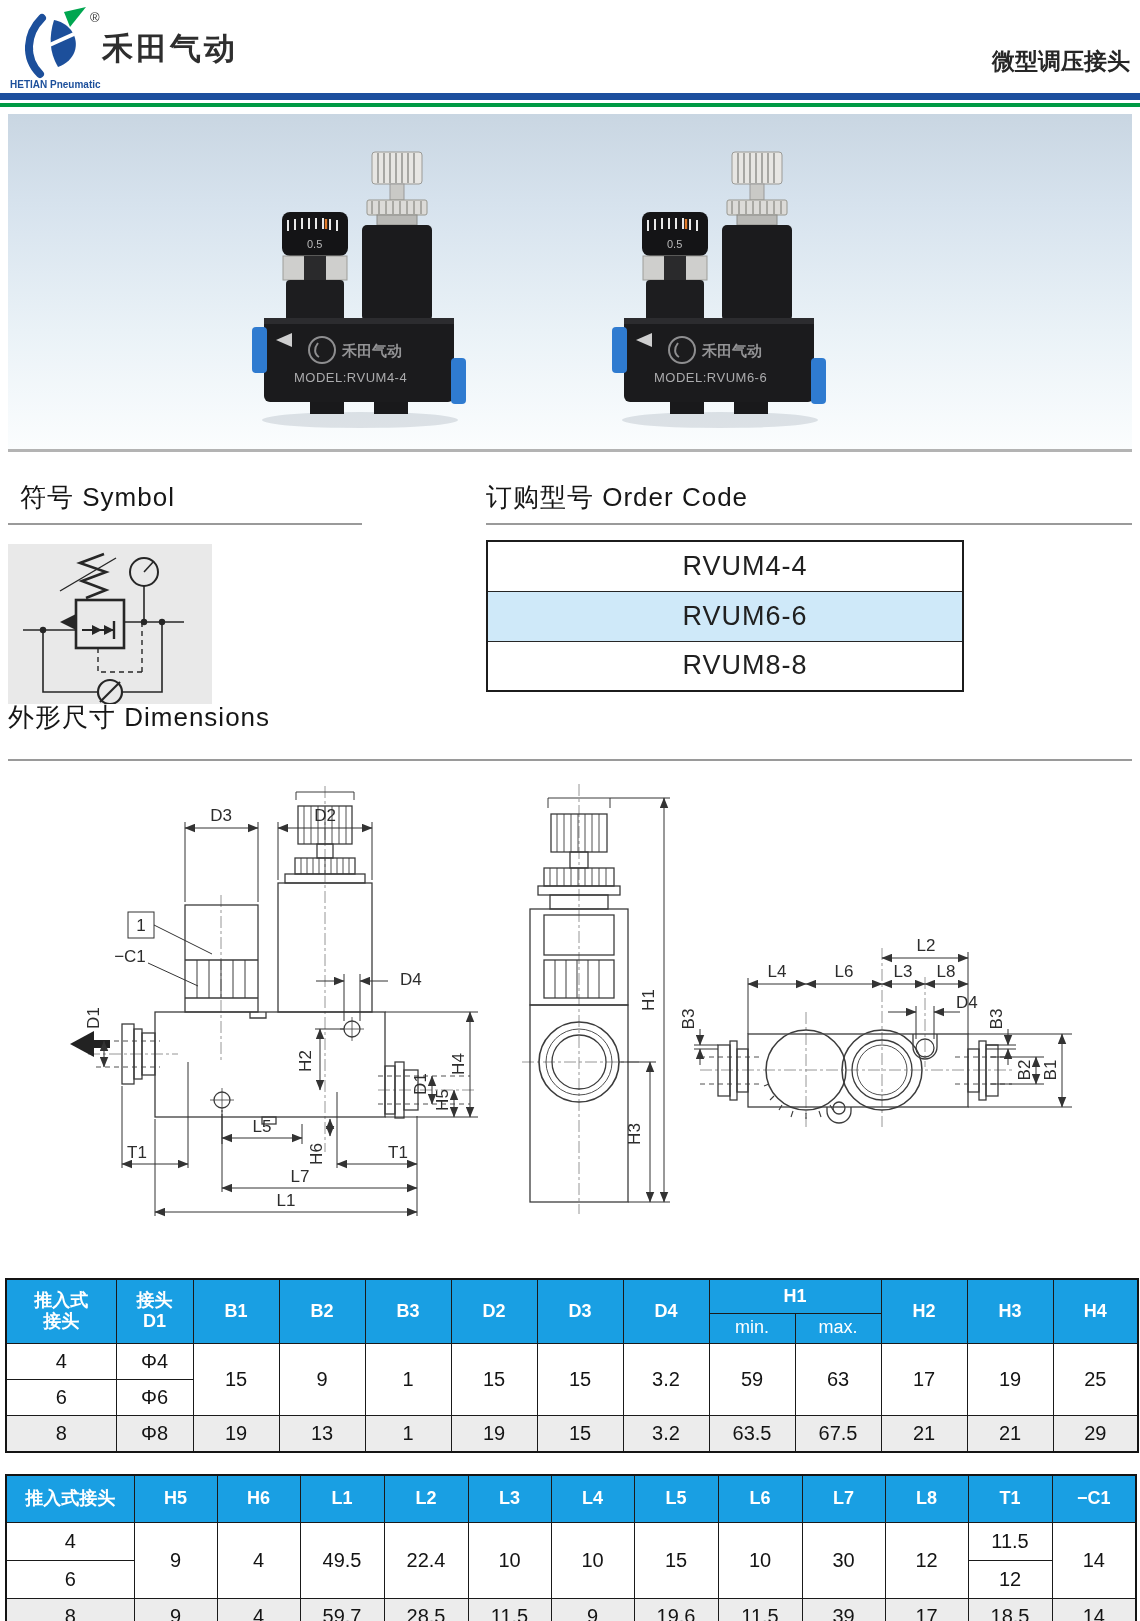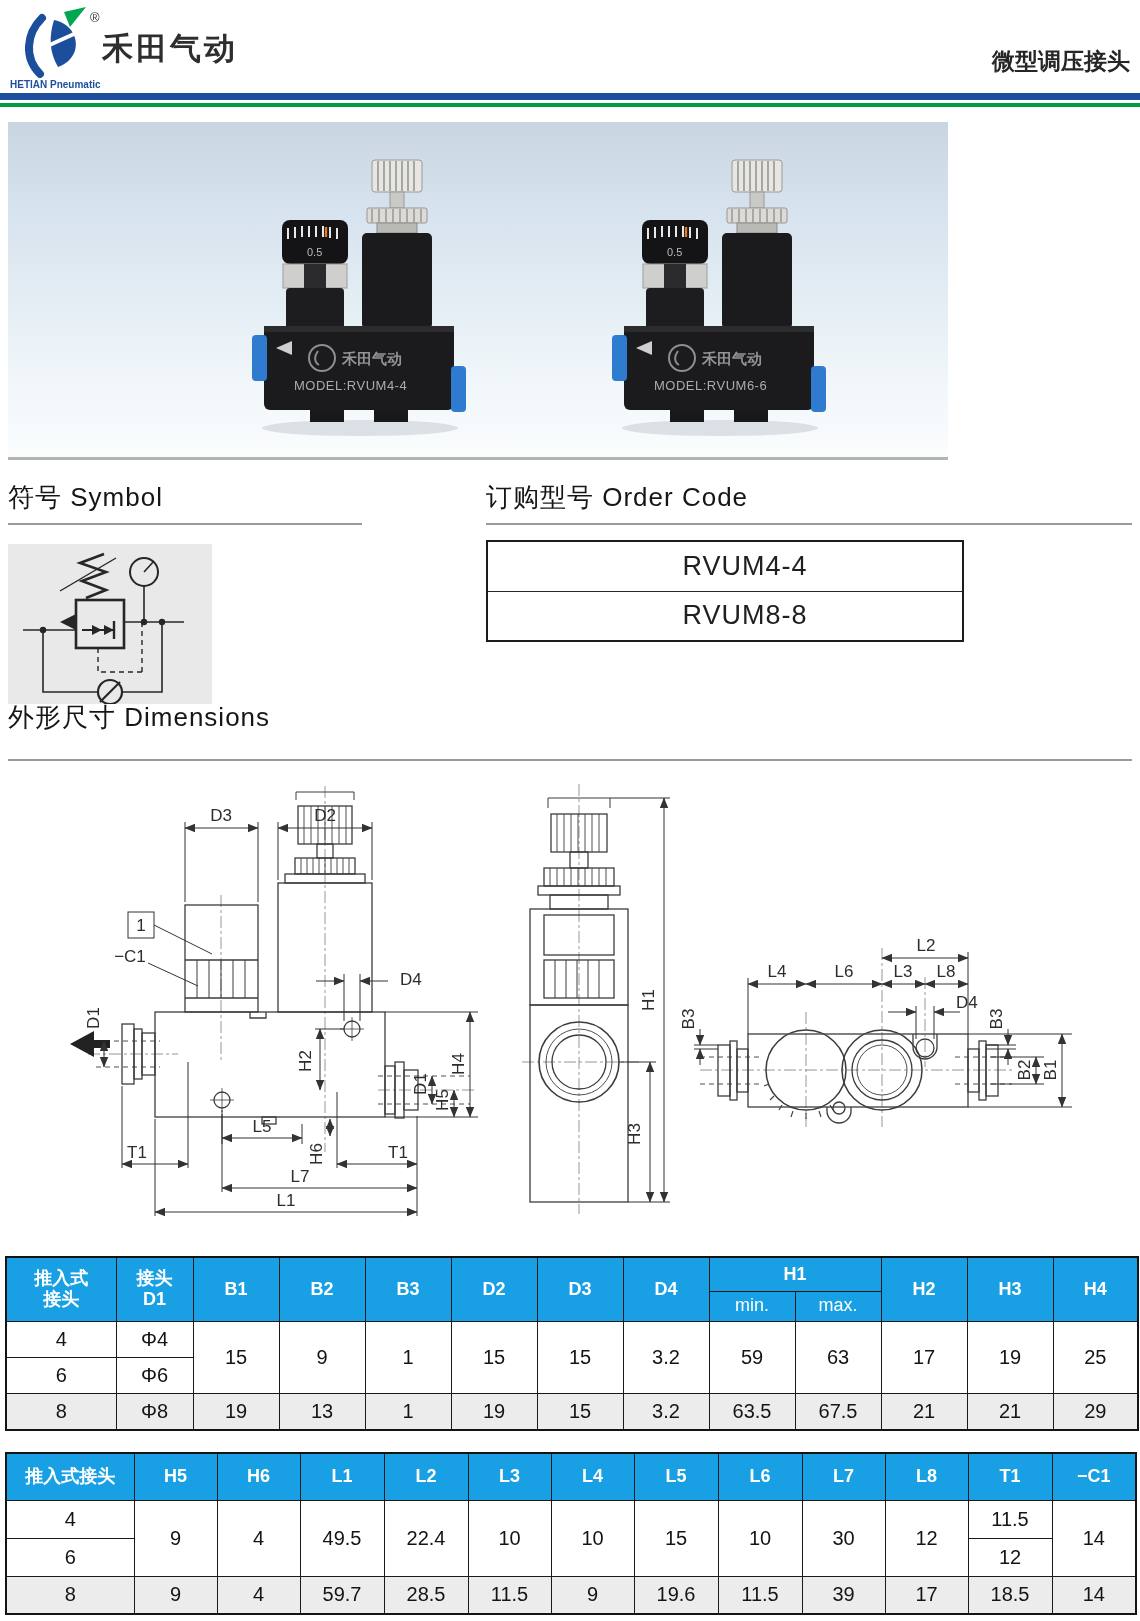--- a/index.html
+++ b/index.html
@@ -8,38 +8,38 @@
          font-family:"Liberation Sans", sans-serif; overflow:hidden; color:#1c1c1c; }
   .abs { position:absolute; }
 
   
   .brand-cn { left:102px; top:28px; font-size:31px; font-weight:bold; letter-spacing:3px; color:#2e2e2e; }
   .page-title { right:10px; top:46px; font-size:23px; font-weight:bold; color:#262626; }
   .hr-blue  { left:0; top:93px;  width:1140px; height:7px; background:#1d4f9e; }
   .hr-green { left:0; top:103px; width:1140px; height:4px; background:#009a44; }
 
   
-  .photo-panel { left:8px; top:122px; width:940px; height:338px;
+  .photo-panel { left:8px; top:114px; width:1124px; height:338px;
     background:linear-gradient(180deg,#c9d6e2 0%,#d7e3ee 28%,#eaf2f7 65%,#fbfdfe 100%);
     border-bottom:3px solid #b3b3b3; }
 
   
   .sec-title { font-size:26px; color:#161616; letter-spacing:1px; }
   .rule { height:2px; background:#9a9a9a; }
 
   .symbol-box { left:8px; top:544px; width:204px; height:160px; background:#e9e9e9; }
 
   
   .order-table { left:486px; top:540px; width:478px; border-collapse:collapse; table-layout:fixed; }
   .order-table td { border:1.5px solid #262626; height:50px; text-align:center;
                     font-size:27px; letter-spacing:1px; color:#202020;padding-left:40px; }
   .order-table { border:2px solid #1c1c1c; }
 
   
-  table.spec { border-collapse:collapse; table-layout:fixed; border:2.5px solid #141414; }
+  table.spec { border-collapse:collapse; table-layout:fixed; border:2.5px solid #141414;margin-top:22px; }
   table.spec th { background:#199fe3; color:#fff; font-weight:bold; font-size:18px;
                   border:1.2px solid #1a1a1a; text-align:center; vertical-align:middle;
                   white-space:pre-line; line-height:1.18; padding:0; }
   table.spec th.sub { font-weight:normal; font-size:18px; }
   table.spec td { border:1.2px solid #1a1a1a; text-align:center; vertical-align:middle;
                   font-size:20px; color:#141414; padding:0; }
   tr.alt td { background:#ececec; }
   #t1 { left:5px; top:1256px; width:1130px; }
   #t2 { left:5px; top:1452px; width:1130px; }
 
@@ -122,21 +122,21 @@
     <path d="M66 199 C62 204 62 210 67 213" stroke="#8e8e90" stroke-width="2" fill="none"></path>
     <text x="90" y="212" font-size="15" font-weight="bold" fill="#949496">禾田气动</text>
     <text x="42" y="238" font-size="13" fill="#ababad" letter-spacing="0.5">MODEL:RVUM6-6</text>
     <rect x="0" y="183" width="15" height="46" rx="4" fill="#2f7bd0"></rect>
     <rect x="199" y="214" width="15" height="46" rx="4" fill="#2f7bd0"></rect>
     <rect x="58" y="258" width="34" height="12" fill="#19191b"></rect>
     <rect x="122" y="258" width="34" height="12" fill="#19191b"></rect>
   </svg>
 </div>
 
-<div class="abs sec-title" style="left:8px;top:480px;">符号 Symbol</div>
+<div class="abs sec-title" style="left:20px;top:480px;">符号 Symbol</div>
 <div class="abs rule" style="left:8px;top:523px;width:354px;"></div>
 
 <div class="abs symbol-box">
   <svg width="204" height="160" viewBox="0 0 204 160">
     <g stroke="#262626" fill="none" stroke-width="2">
       <polyline points="96,10 72,19 98,28 74,37 98,46 78,54" stroke-width="2.6"></polyline>
       <line x1="52" y1="47" x2="108" y2="14" stroke-width="1.4"></line>
       <circle cx="136" cy="28" r="14"></circle>
       <line x1="136" y1="28" x2="146" y2="17" stroke-width="1.6"></line>
       <rect x="68" y="56" width="48" height="48" stroke-width="2.6"></rect>
@@ -160,20 +160,23 @@
   </svg>
 </div>
 
 <div class="abs sec-title" style="left:486px;top:480px;">订购型号 Order Code</div>
 <div class="abs rule" style="left:486px;top:523px;width:646px;"></div>
 
 <table class="abs order-table">
   <tbody>
     <tr>
       <td>RVUM4-4</td>
+    </tr>
+    <tr style="background:#cfe9f9;">
+      <td>RVUM6-6</td>
     </tr>
     <tr>
       <td>RVUM8-8</td>
     </tr>
   </tbody>
 </table>
 
 <div class="abs sec-title" style="left:8px;top:700px;">外形尺寸 Dimensions</div>
 <div class="abs rule" style="left:8px;top:759px;width:1124px;"></div>
 

